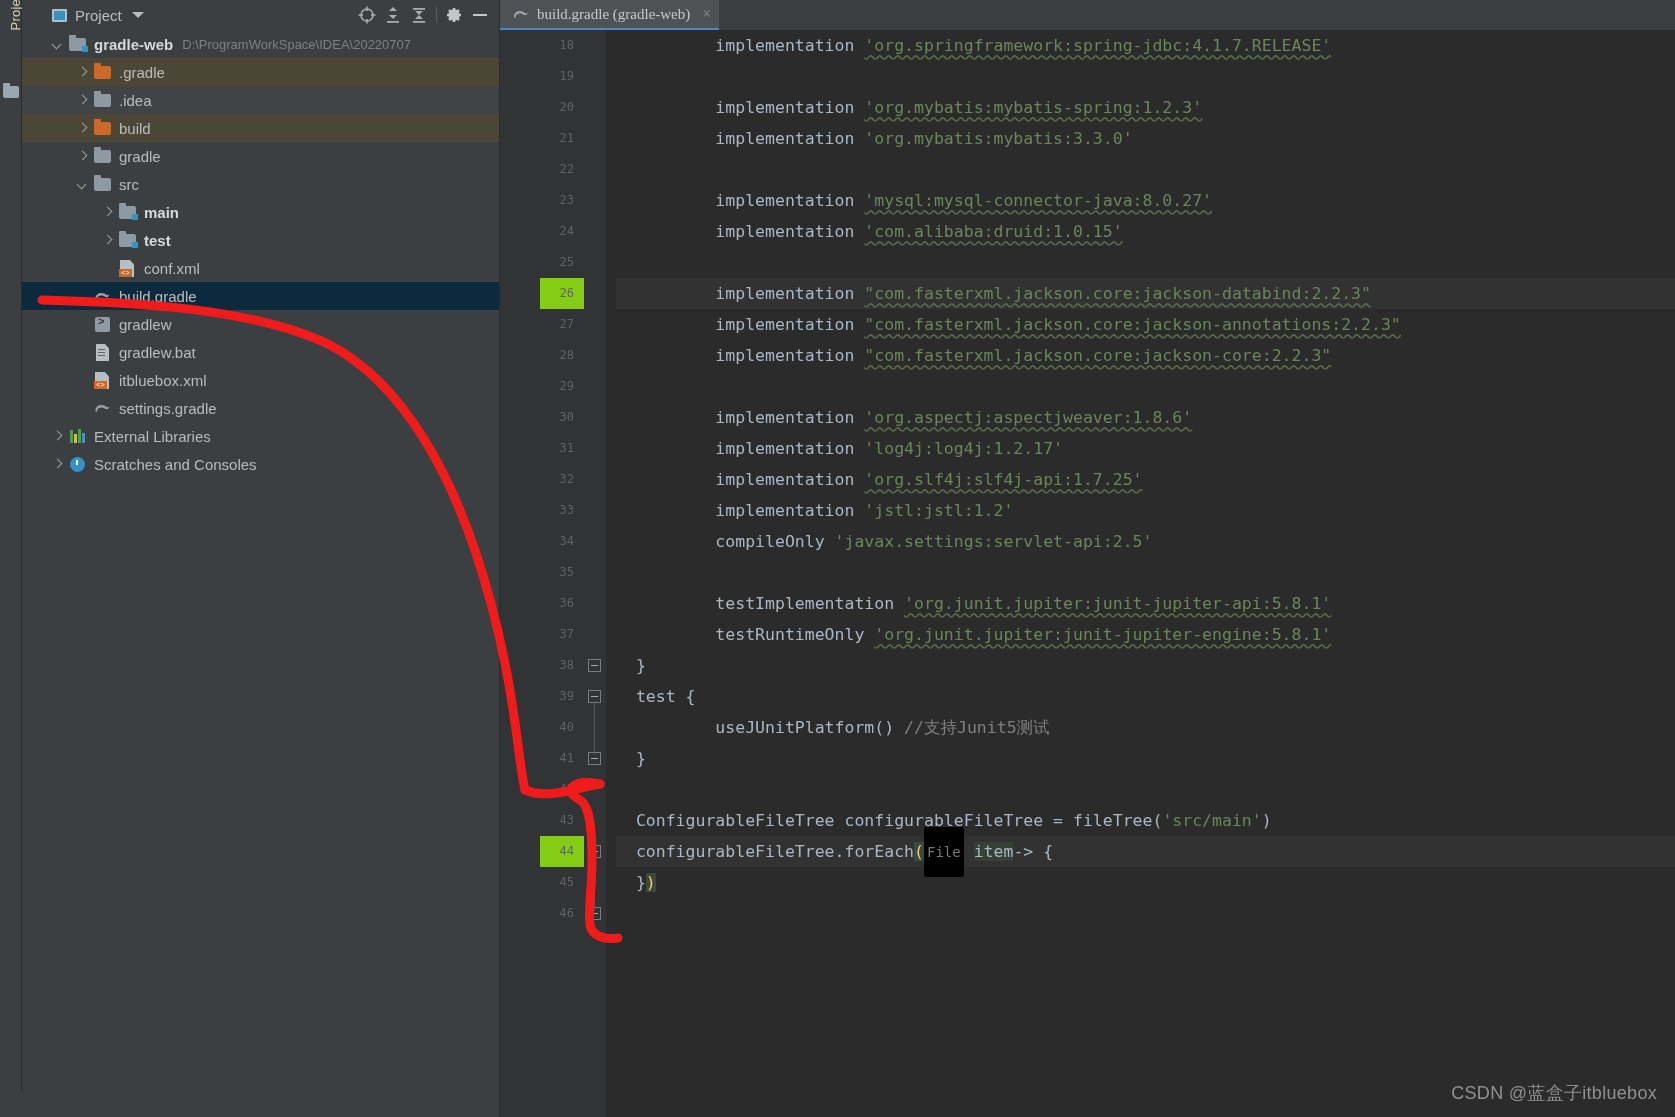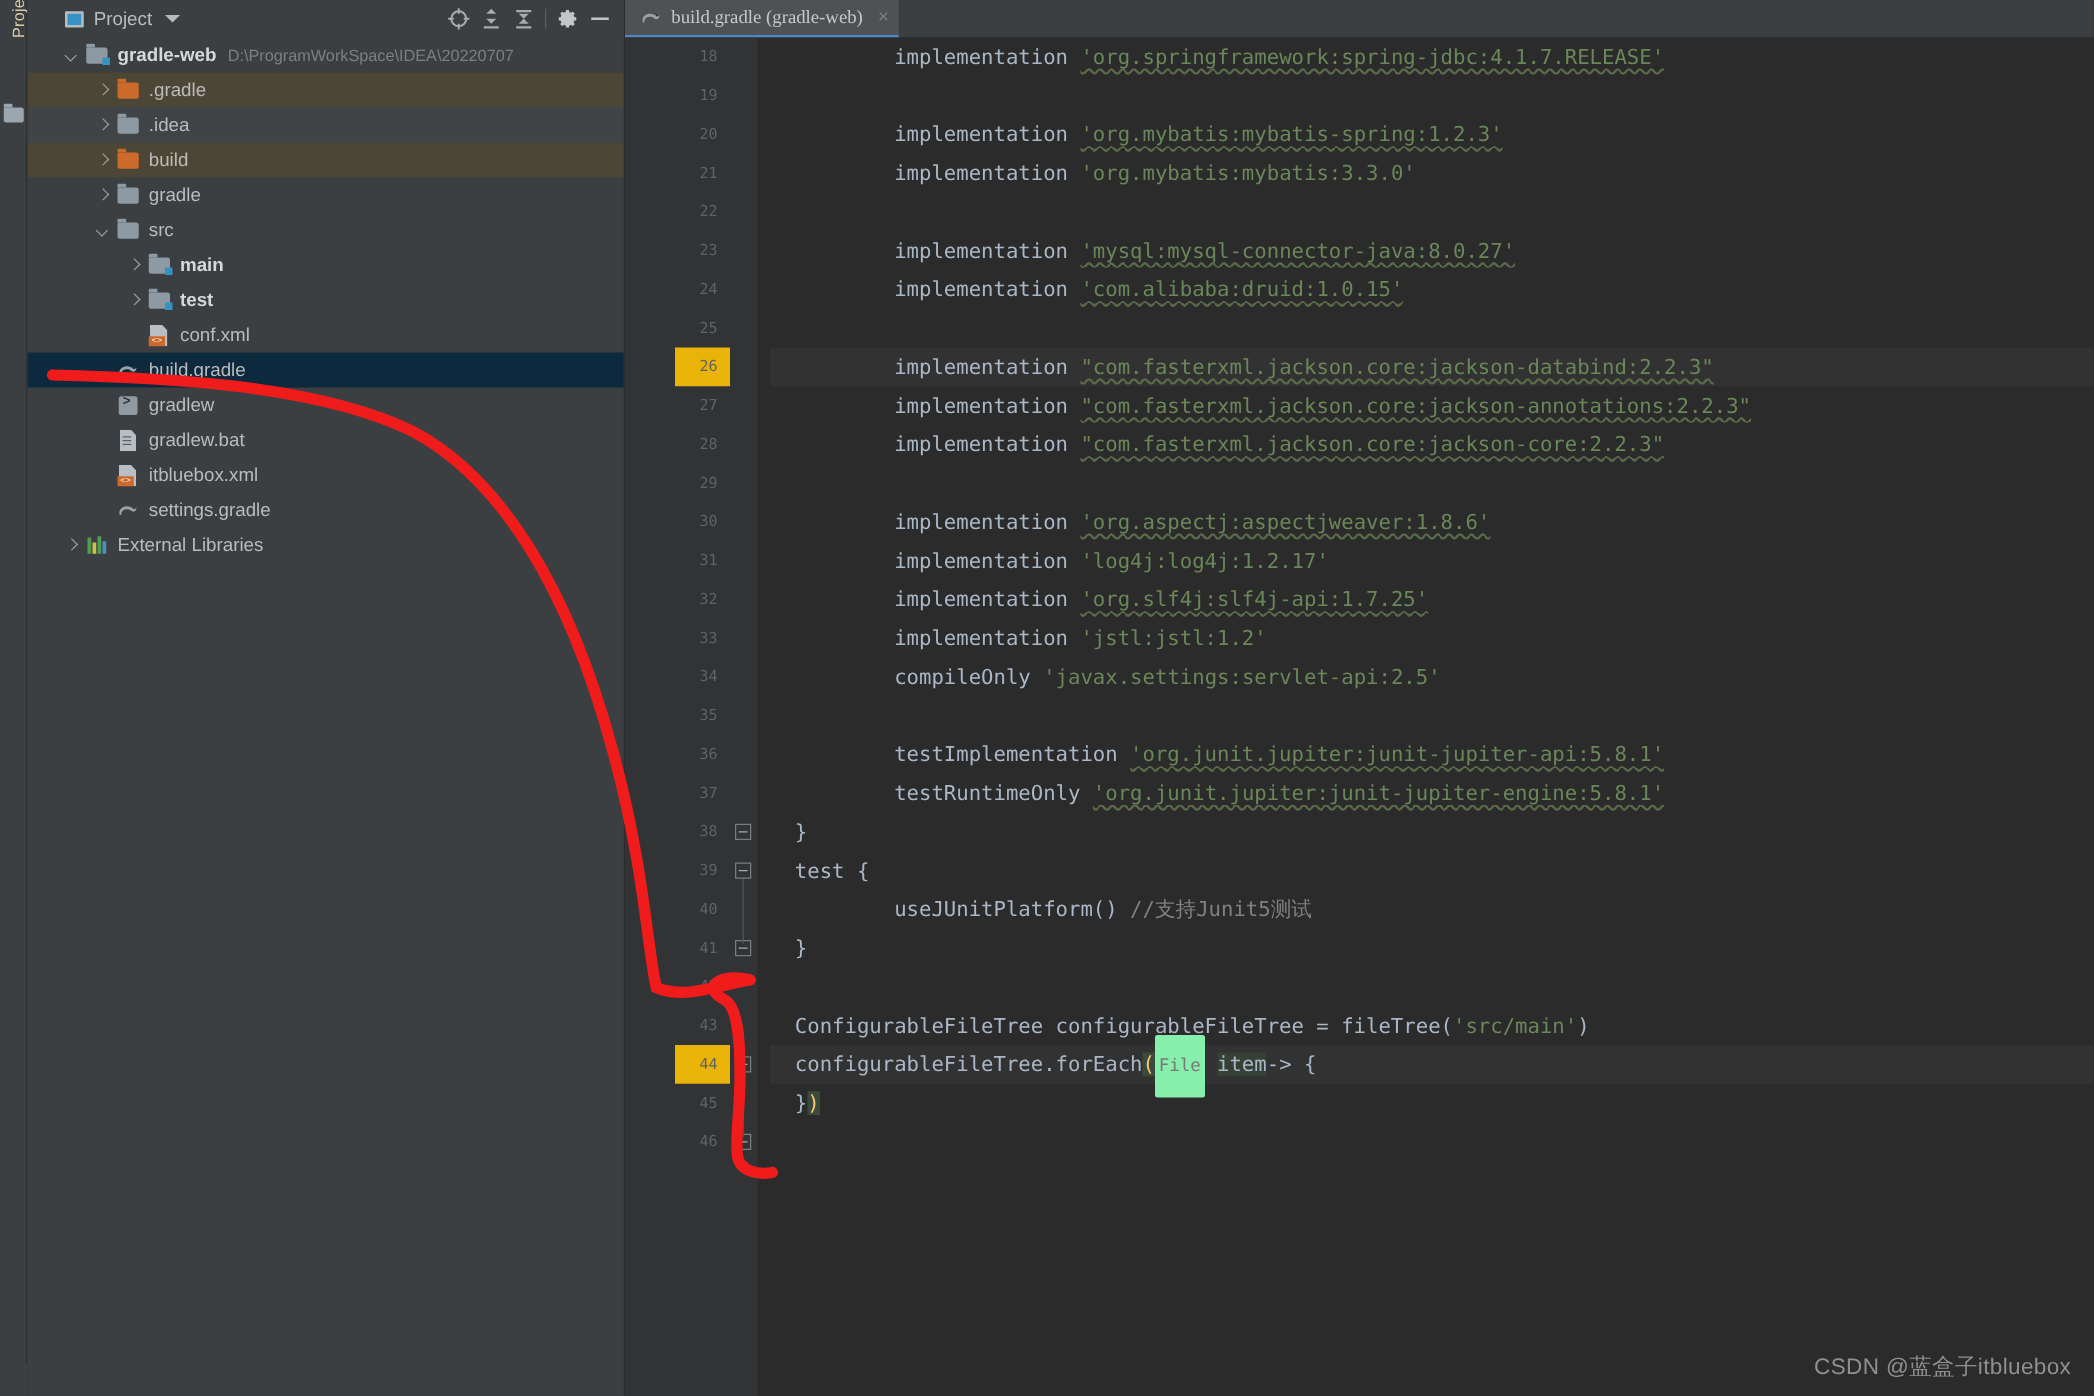--- a/index.html
+++ b/index.html
@@ -221,21 +221,21 @@
   .gutter .gl {
     height: 31px;
     line-height: 31px;
     text-align: right;
     padding-right: 10px;
     color: #606366;
     font-family: "DejaVu Sans Mono", monospace;
     font-size: 12px;
     position: relative;
   }
-  .gutter .gl.cur { background: #eab308; margin-left: 40px; }
+  .gutter .gl.cur { background: #84cc16; margin-left: 40px; }
   .run-arrow {
     position: absolute; right: -16px; top: 9px;
     width: 0; height: 0;
     border-top: 7px solid transparent;
     border-bottom: 7px solid transparent;
     border-left: 11px solid #499c54;
   }
   .foldcol {
     width: 22px; flex: 0 0 22px;
     background: #313335;
@@ -264,21 +264,21 @@
     height: 31px;
     line-height: 31px;
     white-space: pre;
     color: #a9b7c6;
   }
   .cl.cur { background: #323232; }
   .kw { color: #a9b7c6; }
   .str { color: #6a8759; }
   .cmt { color: #808080; }
   .prop { color: #9876aa; }
-  .hint { color: #787878; background: #86efac; padding: 17px 3px; border-radius: 2px; font-size: 14px;}
+  .hint { color: #787878; background: #000000; padding: 17px 3px; border-radius: 2px; font-size: 14px;}
   .hl-item { background: #344134; }
   .hl-paren { background: #3b4b3b; color: #ffc66d; }
   .u-green { text-decoration: underline wavy #5b6b49; text-underline-offset: 3px; }
   .dotted { border-bottom: 1px dotted #7a7a7a; }
 
   
   .annot { position: absolute; left: 0; top: 0; pointer-events: none; }
 
   .watermark {
     position: absolute;
@@ -487,20 +487,28 @@
           <span class="arrow right"></span>
           <span class="ticon">
             <span class="f-lib">
               <i style="left:0;height:13px;background:#4f9e4f"></i>
               <i style="left:4px;height:9px;background:#cfc04a"></i>
               <i style="left:8px;height:14px;background:#4f9e4f"></i>
               <i style="left:12px;height:10px;background:#4a8fc4"></i>
             </span>
           </span>
           <span class="tlabel">External Libraries</span>
+        </div>
+        <div class="trow">
+          <span style="display: inline-block; flex: 0 0 auto; width: 30px;"></span>
+          <span class="arrow right"></span>
+          <span class="ticon">
+            <span class="f-clock"></span>
+          </span>
+          <span class="tlabel">Scratches and Consoles</span>
         </div>
       </div>
   </div>
 
   <div class="editor-area">
     <div class="tabbar">
       <div class="tab">
         <span class="gicon">
           <svg width="18" height="14" viewBox="0 0 18 14">
             <path fill="#9aa0a6" d="M2 9c0-3 3-5 6-5 2.3 0 3.6.8 4.8 1.8.6.5 1.2.6 1.8.2l1.2-.8-.5 1.6c-.3.9-1 1.5-2 1.5-.9 0-1.4-.3-2.2-.8C10.2 6.8 9.2 6.4 8 6.4 5.8 6.4 4 7.6 3.6 9.4L3.4 11H2.2L2 9z"></path>

